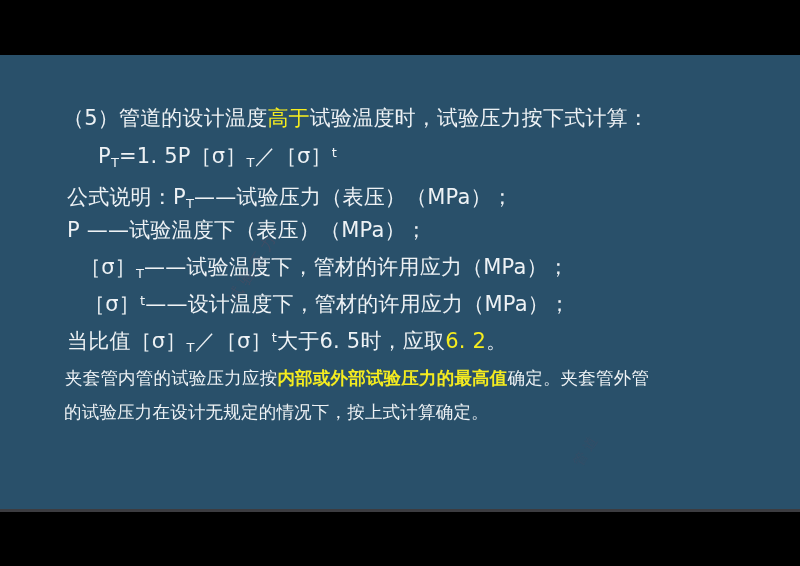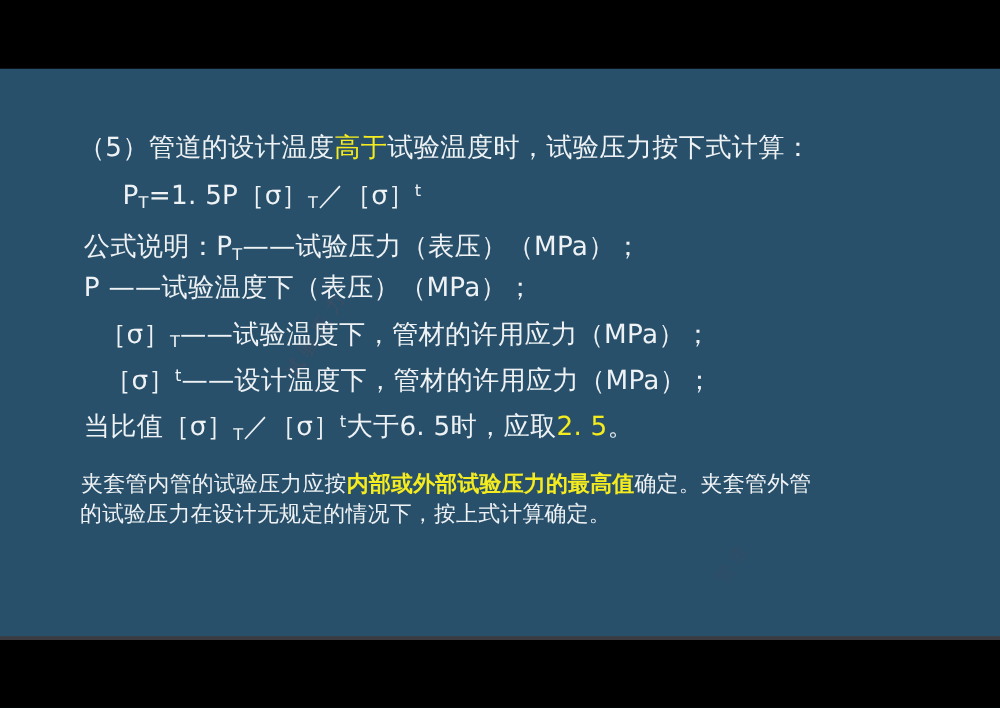--- a/index.html
+++ b/index.html
@@ -137,23 +137,23 @@
       <div class="line mono-ish" style="left:83px; top:89px;margin-left:15px;"><span>P</span><sub>T</sub><span>=1. 5P［σ］</span><sub>T</sub><span>／［σ］</span><sup>t</sup></div>
 
       <div class="line" style="left:67px; top:130px;"><span>公式说明：P</span><sub>T</sub><span>——试验压力（表压）（MPa）；</span></div>
 
       <div class="line" style="left:67px; top:163px;">P ——试验温度下（表压）（MPa）；</div>
 
       <div class="line" style="left:80px; top:200px;text-align:right;"><span>［σ］</span><sub>T</sub><span>——试验温度下，管材的许用应力（MPa）；</span></div>
 
       <div class="line" style="left:84px; top:237px;"><span>［σ］</span><sup>t</sup><span>——设计温度下，管材的许用应力（MPa）；</span></div>
 
-      <div class="line" style="left:67px; top:274px;"><span>当比值［σ］</span><sub>T</sub><span>／［σ］</span><sup>t</sup><span>大于6. 5时，应取</span><span class="hl-plain">2. 5</span><span>。</span></div>
+      <div class="line" style="left:67px; top:274px;"><span>当比值［σ］</span><sub>T</sub><span>／［σ］</span><sup>t</sup><span>大于6. 5时，应取</span><span class="hl-plain">6. 2</span><span>。</span></div>
 
-      <div class="para" style="left:48px; top:319px;"><span style="display:inline-block;width:17px;"></span><span>夹套管内管的试验压力应按</span><span class="hl">内部或外部试验压力的最高值</span><span>确定。夹套管外管</span></div>
+      <div class="para" style="left:48px; top:309px;"><span style="display:inline-block;width:17px;"></span><span>夹套管内管的试验压力应按</span><span class="hl">内部或外部试验压力的最高值</span><span>确定。夹套管外管</span></div>
 
       <div class="para" style="left:48px; top:343px;margin-left:16px;">的试验压力在设计无规定的情况下，按上式计算确定。</div>
 
     </div>
   </div>
 
   <div class="bar-bottom-edge"></div>
   <div class="bar-bottom"></div>
 
 </div>

